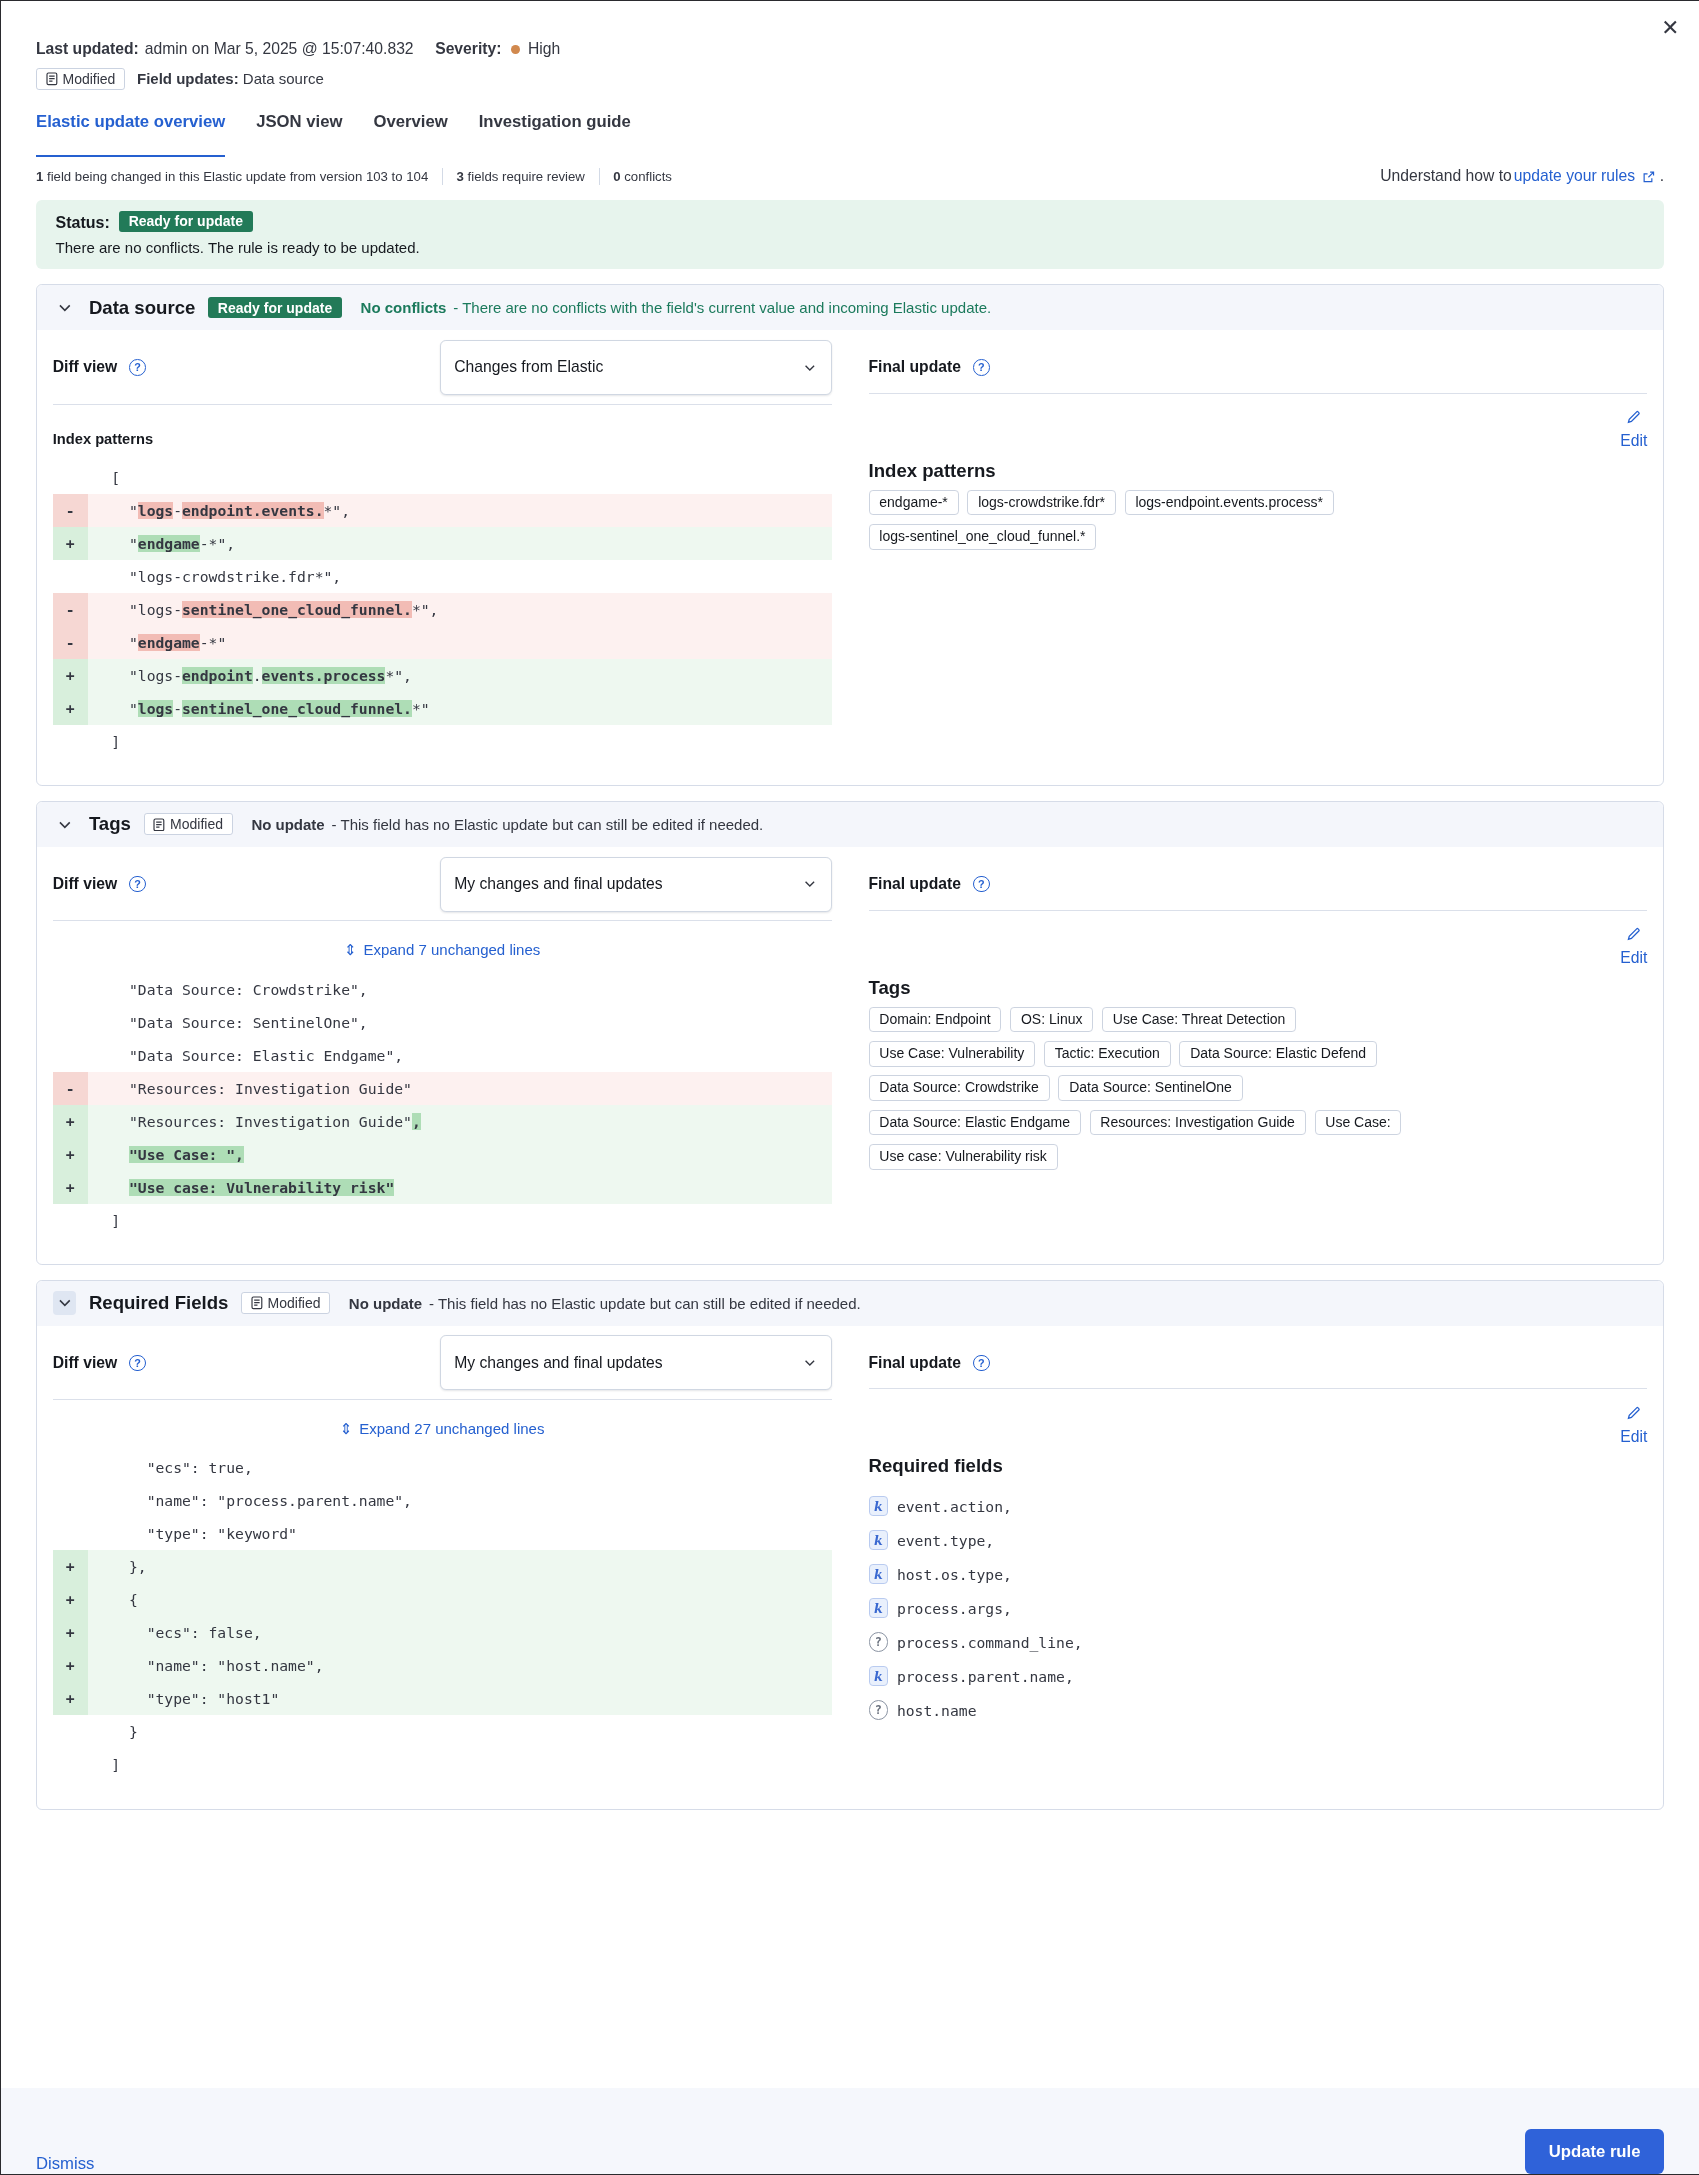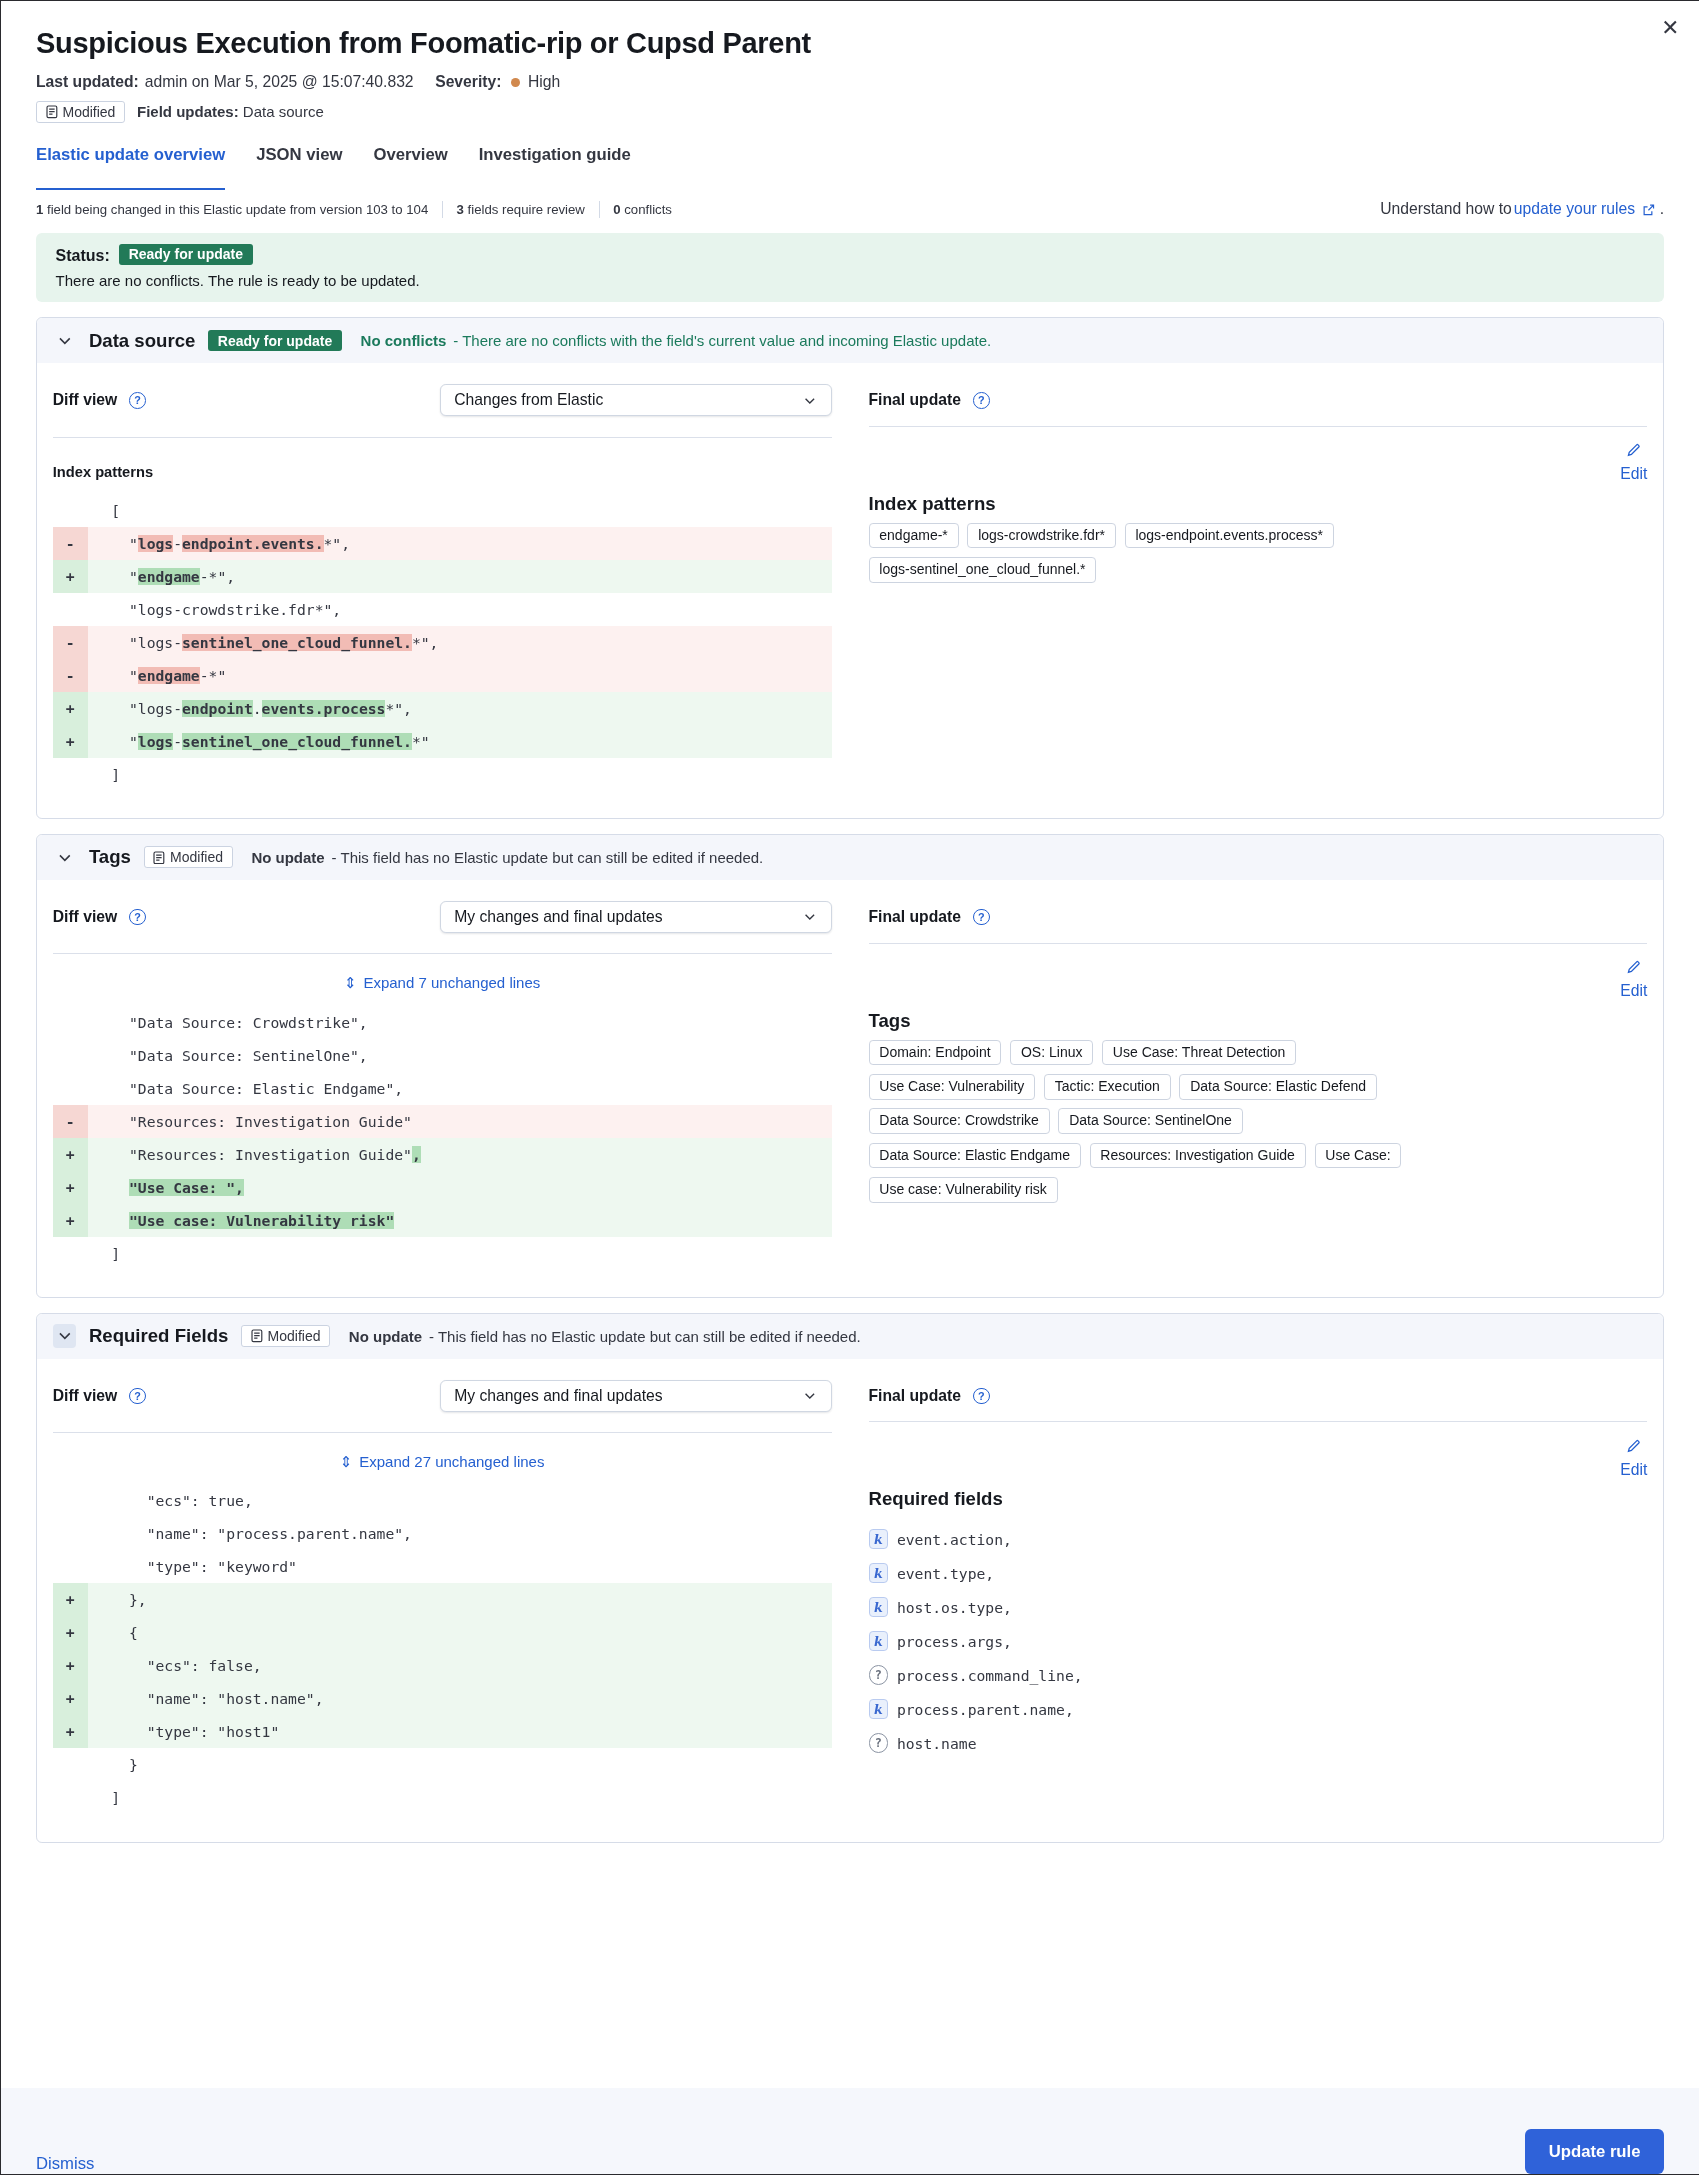--- a/index.html
+++ b/index.html
@@ -70,21 +70,21 @@
   .green-text { color: var(--green); }
   .ml8 { margin-left: 5.9px; }
 
   .cols { display: grid; grid-template-columns: 1fr 1fr; column-gap: 37px; padding: 0 15.7px 27.4px; }
 
   .ctl-row { display: flex; align-items: center; margin-top: 15.7px; height: 43px; }
   .lbl { font-size: 15.7px; font-weight: 700; color: #16191f; display: inline-flex; align-items: center; gap: 12px; }
   .help { width: 16.7px; height: 16.7px; border: 1px solid var(--blue); color: var(--blue); border-radius: 50%; font-size: 10.8px; font-weight: 700; display: inline-flex; align-items: center; justify-content: center; cursor: pointer; }
 
   .select {
-    margin-left: auto; width: 392px; height: 32px;
+    margin-left: auto; width: 392px; height: 55px;
     border: 1px solid #d0d7e2; border-radius: 5.9px; background: #fff;
     display: flex; align-items: center; justify-content: space-between;
     padding: 0 13.7px; font-size: 15.7px; color: #16191f;
     box-shadow: 0 1px 2px rgba(33,43,54,.12); cursor: pointer;
   }
   .select svg { color: #343741; }
 
   .hr { border: none; border-top: 1px solid #dbe0ea; margin-top: 14.7px; }
   .hr-r { margin-top: 3.9px; }
 
@@ -122,21 +122,20 @@
   .dismiss { font-size: 16.7px; color: var(--blue); text-decoration: none; cursor: pointer; }
   .update-btn { margin-left: auto; background: var(--button-blue); color: #fff; border: none; border-radius: 5.9px; height: 45px; padding: 0 23.5px; font-size: 16.7px; font-weight: 600; font-family: "Liberation Sans", sans-serif; cursor: pointer; }
 </style>
 </head>
 <body>
 
 <div class="modal">
   <button class="close-btn">✕</button>
 
   <div class="content">
-    <h1 class="title">Suspicious Execution from Foomatic-rip or Cupsd Parent</h1>
 
     <div class="meta">
       <b>Last updated:</b>
       <span>admin on Mar 5, 2025 @ 15:07:40.832</span>
       <span class="gap"></span>
       <b>Severity:</b>
       <span class="sev-dot" style="background: rgb(209, 137, 78);"></span>
       <span>High</span>
     </div>
 

